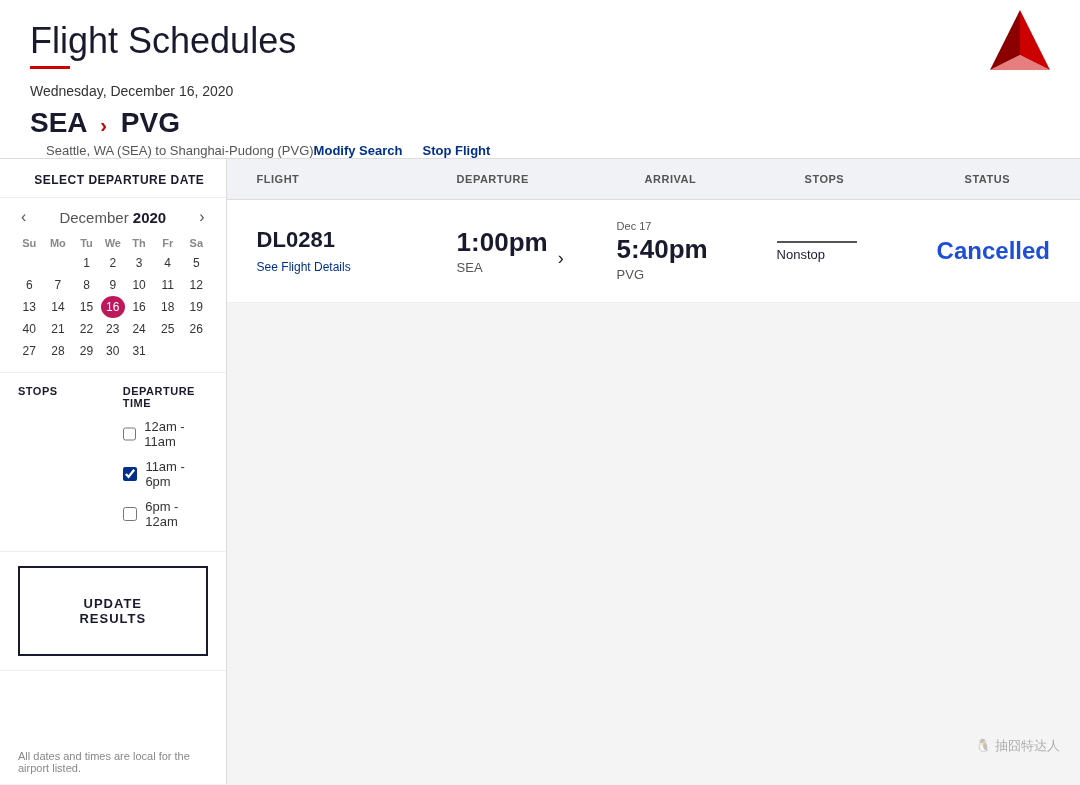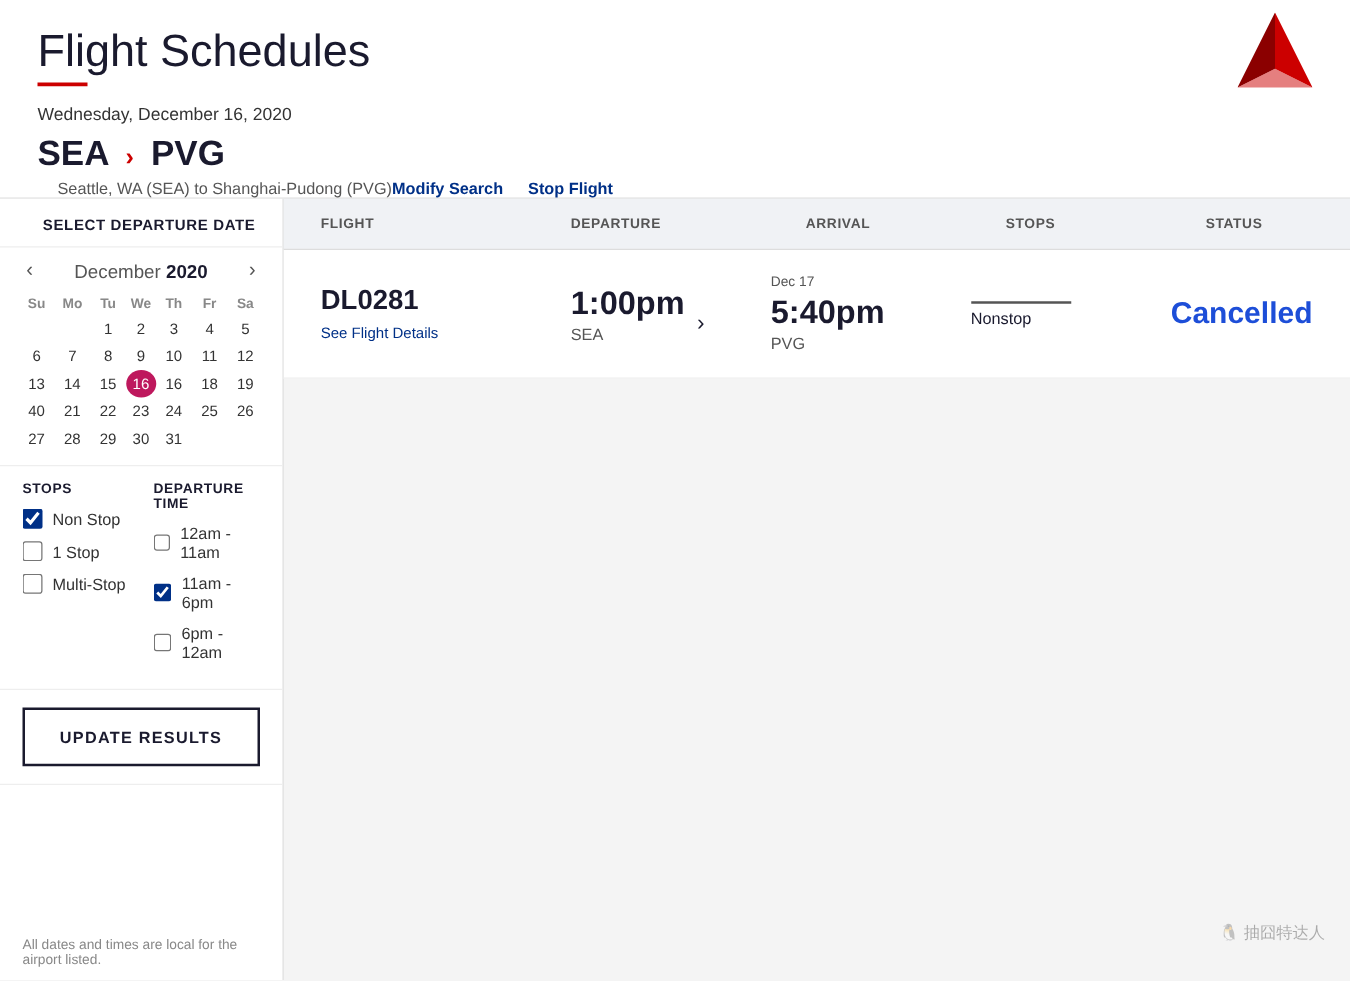--- a/index.html
+++ b/index.html
@@ -213,21 +213,21 @@
       cursor: pointer;
     }
 
     .update-btn-container {
       padding: 14px 18px;
       border-bottom: 1px solid #eee;
     }
 
     .update-btn {
       width: 100%;
-      padding: 14px;
+      padding: 28px;
       background: #fff;
       border: 2px solid #1a1a2e;
       color: #1a1a2e;
       font-size: 13px;
       font-weight: bold;
       letter-spacing: 1px;
       cursor: pointer;
       text-align: center;
     }
 
@@ -463,34 +463,20 @@
               <td class="empty"></td>
             </tr>
           </tbody>
       </table>
     </div>
 
     <div class="filters">
       <div class="filter-row">
         <div class="filter-col">
           <div class="filter-col-title">STOPS</div>
-          <div id="stops-checkboxes">
-              <div class="checkbox-item">
-                <input type="checkbox" checked="" style="">
-                <span>Non Stop</span>
-              </div>
-              <div class="checkbox-item">
-                <input type="checkbox" style="">
-                <span>1 Stop</span>
-              </div>
-              <div class="checkbox-item">
-                <input type="checkbox" style="">
-                <span>Multi-Stop</span>
-              </div>
-            </div>
         </div>
         <div class="filter-col">
           <div class="filter-col-title">DEPARTURE TIME</div>
           <div id="time-checkboxes">
               <div class="checkbox-item">
                 <input type="checkbox" style="">
                 <span>12am - 11am</span>
               </div>
               <div class="checkbox-item">
                 <input type="checkbox" checked="" style="">

